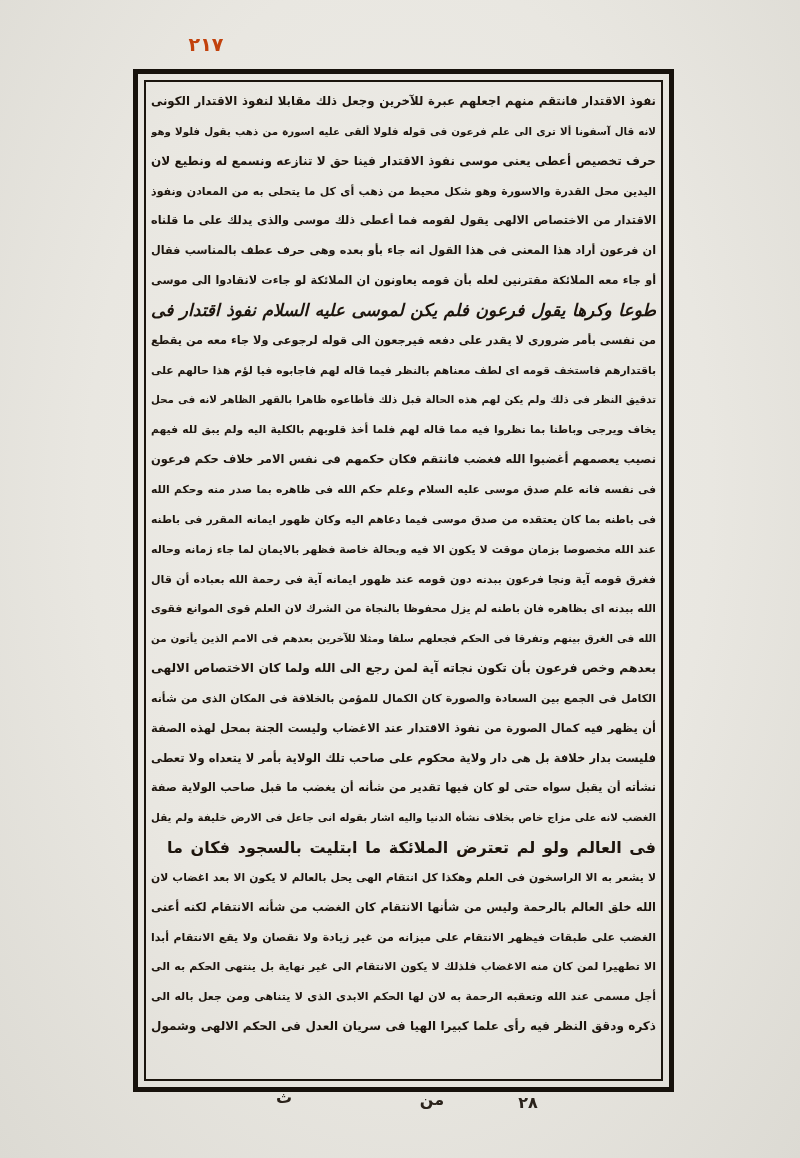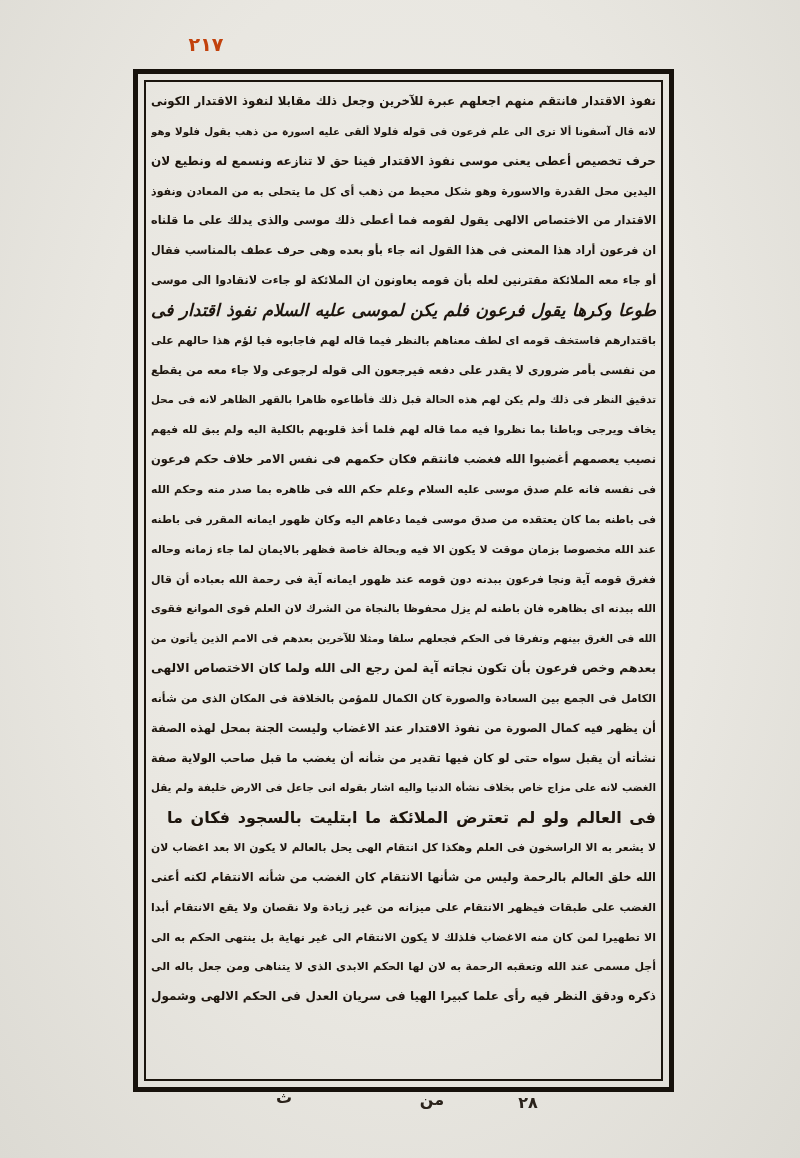--- a/index.html
+++ b/index.html
@@ -46,34 +46,35 @@
   <div class="frame-inner">
     <div class="text-block" dir="rtl" lang="ar">
       <div class="tline" style="font-size: 11.75px;">نفوذ الاقتدار فانتقم منهم اجعلهم عبرة للآخرين وجعل ذلك مقابلا لنفوذ الاقتدار الكونى</div>
       <div class="tline" style="font-size: 10.25px;">لانه قال آسفونا ألا ترى الى علم فرعون فى قوله فلولا ألقى عليه اسورة من ذهب يقول فلولا وهو</div>
       <div class="tline" style="font-size: 12px;">حرف تخصيص أعطى يعنى موسى نفوذ الاقتدار فينا حق لا تنازعه ونسمع له ونطيع لان</div>
       <div class="tline" style="font-size: 11px;">اليدين محل القدرة والاسورة وهو شكل محيط من ذهب أى كل ما يتحلى به من المعادن ونفوذ</div>
       <div class="tline" style="font-size: 11.25px;">الاقتدار من الاختصاص الالهى يقول لقومه فما أعطى ذلك موسى والذى يدلك على ما قلناه</div>
       <div class="tline" style="font-size: 11.25px;">ان فرعون أراد هذا المعنى فى هذا القول انه جاء بأو بعده وهى حرف عطف بالمناسب فقال</div>
       <div class="tline" style="font-size: 11.25px;">أو جاء معه الملائكة مقترنين لعله بأن قومه يعاونون ان الملائكة لو جاءت لانقادوا الى موسى</div>
       <div class="tline" style="font-size: 17px; font-style: italic;">طوعا وكرها يقول فرعون فلم يكن لموسى عليه السلام نفوذ اقتدار فى أمر حتى ارجع الى قوله</div>
+      <div class="tline" style="font-size: 11.25px;">من نفسى بأمر ضرورى لا يقدر على دفعه فيرجعون الى قوله لرجوعى ولا جاء معه من يقطع</div>
       <div class="tline" style="font-size: 10.75px;">باقتدارهم فاستخف قومه اى لطف معناهم بالنظر فيما قاله لهم فاجابوه فيا لؤم هذا حالهم على</div>
-      <div class="tline" style="font-size: 11.25px;">من نفسى بأمر ضرورى لا يقدر على دفعه فيرجعون الى قوله لرجوعى ولا جاء معه من يقطع</div>
       <div class="tline" style="font-size: 10.25px;">تدقيق النظر فى ذلك ولم يكن لهم هذه الحالة قبل ذلك فأطاعوه ظاهرا بالقهر الظاهر لانه فى محل</div>
       <div class="tline" style="font-size: 10.75px;">يخاف ويرجى وباطنا بما نظروا فيه مما قاله لهم فلما أخذ قلوبهم بالكلية اليه ولم يبق لله فيهم</div>
       <div class="tline" style="font-size: 11.5px;">نصيب يعصمهم أغضبوا الله فغضب فانتقم فكان حكمهم فى نفس الامر خلاف حكم فرعون</div>
       <div class="tline" style="font-size: 10.75px;">فى نفسه فانه علم صدق موسى عليه السلام وعلم حكم الله فى ظاهره بما صدر منه وحكم الله</div>
       <div class="tline" style="font-size: 10.75px;">فى باطنه بما كان يعتقده من صدق موسى فيما دعاهم اليه وكان ظهور ايمانه المقرر فى باطنه</div>
       <div class="tline" style="font-size: 11px;">عند الله مخصوصا بزمان موقت لا يكون الا فيه وبحالة خاصة فظهر بالايمان لما جاء زمانه وحاله</div>
       <div class="tline" style="font-size: 11px;">فغرق قومه آية ونجا فرعون ببدنه دون قومه عند ظهور ايمانه آية فى رحمة الله بعباده أن قال</div>
       <div class="tline" style="font-size: 10.75px;">الله ببدنه اى بظاهره فان باطنه لم يزل محفوظا بالنجاة من الشرك لان العلم قوى الموانع فقوى</div>
       <div class="tline" style="font-size: 10.25px;">الله فى الغرق بينهم وتفرقا فى الحكم فجعلهم سلفا ومثلا للآخرين بعدهم فى الامم الذين يأتون من</div>
       <div class="tline" style="font-size: 12.25px;">بعدهم وخص فرعون بأن تكون نجاته آية لمن رجع الى الله ولما كان الاختصاص الالهى</div>
       <div class="tline" style="font-size: 11px;">الكامل فى الجمع بين السعادة والصورة كان الكمال للمؤمن بالخلافة فى المكان الذى من شأنه</div>
       <div class="tline" style="font-size: 11.5px;">أن يظهر فيه كمال الصورة من نفوذ الاقتدار عند الاغضاب وليست الجنة بمحل لهذه الصفة</div>
+      <div class="tline" style="font-size: 11.5px;">فليست بدار خلافة بل هى دار ولاية محكوم على صاحب تلك الولاية بأمر لا يتعداه ولا تعطى</div>
       <div class="tline" style="font-size: 11.25px;">نشأته أن يقبل سواه حتى لو كان فيها تقدير من شأنه أن يغضب ما قبل صاحب الولاية صفة</div>
       <div class="tline" style="font-size: 10.25px;">الغضب لانه على مزاج خاص بخلاف نشأة الدنيا واليه اشار بقوله انى جاعل فى الارض خليفة ولم يقل</div>
       <div class="tline" style="font-size: 16px; margin-left: 16px;">فى العالم ولو لم تعترض الملائكة ما ابتليت بالسجود فكان ما ابتلوا به عن اغضاب دقيق خفى</div>
       <div class="tline" style="font-size: 10.75px;">لا يشعر به الا الراسخون فى العلم وهكذا كل انتقام الهى يحل بالعالم لا يكون الا بعد اغضاب لان</div>
       <div class="tline" style="font-size: 11.5px;">الله خلق العالم بالرحمة وليس من شأنها الانتقام كان الغضب من شأنه الانتقام لكنه أعنى</div>
       <div class="tline" style="font-size: 11px;">الغضب على طبقات فيظهر الانتقام على ميزانه من غير زيادة ولا نقصان ولا يقع الانتقام أبدا</div>
       <div class="tline" style="font-size: 11px;">الا تطهيرا لمن كان منه الاغضاب فلذلك لا يكون الانتقام الى غير نهاية بل ينتهى الحكم به الى</div>
       <div class="tline" style="font-size: 11px;">أجل مسمى عند الله وتعقبه الرحمة به لان لها الحكم الابدى الذى لا يتناهى ومن جعل باله الى</div>
       <div class="tline" style="font-size: 12px;">ذكره ودقق النظر فيه رأى علما كبيرا الهيا فى سريان العدل فى الحكم الالهى وشمول</div>
     </div>

